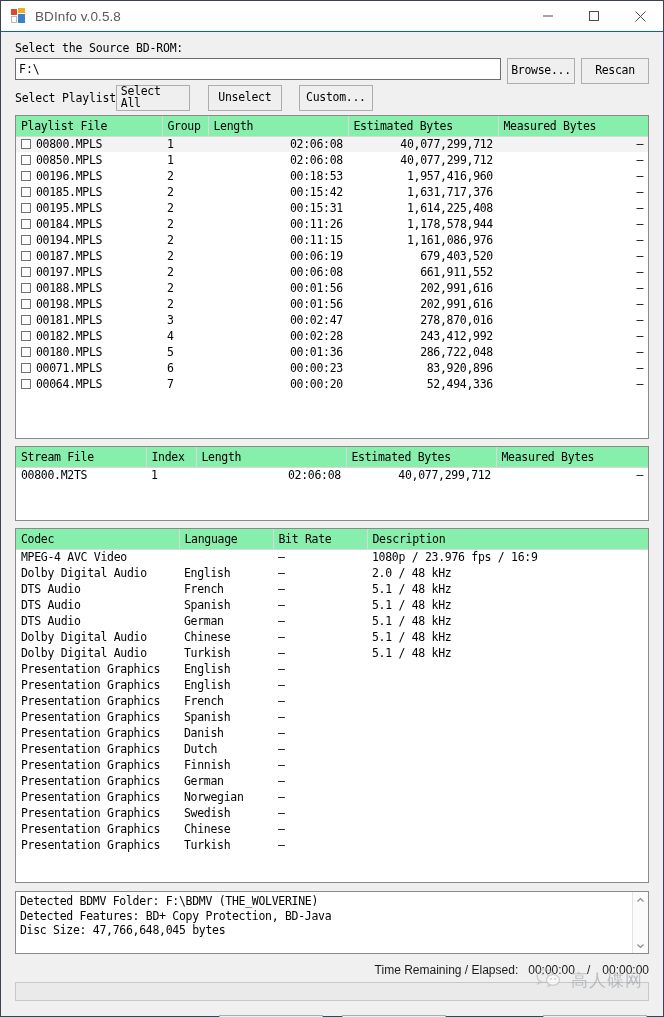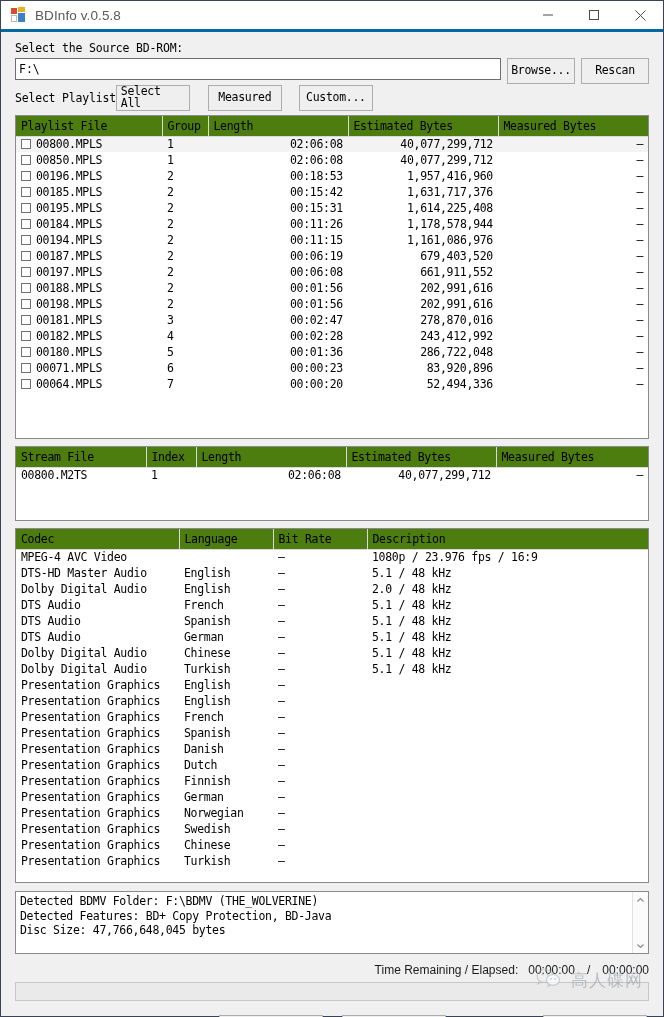--- a/index.html
+++ b/index.html
@@ -15,21 +15,21 @@
     width: 664px; height: 1017px;
     background: #f0f0f0;
     border: 1px solid #3b4252;
     display: flex; flex-direction: column;
   }
   
   .titlebar {
     height: 31px; min-height: 31px;
     background: #ffffff;
     display: flex; align-items: center;
-    border-bottom: 3px solid #0369a1;
+    border-bottom: 1px solid #0369a1;
   }
   .app-icon {
     width: 16px; height: 16px;
     margin-left: 10px; margin-right: 8px;
     position: relative; flex: 0 0 auto;
   }
   .app-icon i { position: absolute; display: block; }
   .ai1 { left:0; top:1px; width:6px; height:6px; background:#d94b2b; }
   .ai2 { left:7px; top:0; width:7px; height:5px; background:#e8b024; }
   .ai3 { left:0; top:8px; width:6px; height:7px; background:#ffffff; border:1px solid #b9b9b9; }
@@ -100,21 +100,21 @@
     border: 1px solid #8a8a8a;
     margin-top: 7px;
     overflow: hidden;
   }
   .tbl { width: 100%; border-collapse: collapse; table-layout: fixed; }
   .tbl th {
     font-family: "DejaVu Sans Mono", monospace;
     font-weight: normal;
     font-size: 11.5px;
     color: #000;
-    background: #4d7c0f;
+    background: #86efac;
     height: 20px;
     padding: 0 5px;
     text-align: left;
     border-right: 1px solid #d9d9d9;
     border-bottom: 1px solid #d9d9d9;
     letter-spacing: -0.3px;
     vertical-align: middle;
   }
   .tbl th:last-child { border-right: none; }
   .tbl td {
@@ -260,21 +260,21 @@
 
     <div class="src-row">
       <input class="src-input" type="text" value="F:\" placeholder="" style="">
       <span class="btn btn-browse">Browse...</span>
       <span class="btn btn-rescan">Rescan</span>
     </div>
 
     <div class="pl-row">
       <span class="pl-label">Select Playlist</span>
       <span class="btn btn-selall">Select All</span>
-      <span class="btn btn-unselect">Measured</span>
+      <span class="btn btn-unselect">Unselect</span>
       <span class="btn btn-custom">Custom...</span>
     </div>
 
     <div class="panel" style="height:324px;">
       <table class="tbl">
         <thead>
           <tr>
             <th class="c-file">Playlist File</th>
             <th class="c-group">Group</th>
             <th class="c-len ta-r">Length</th>
@@ -433,26 +433,20 @@
           </tr>
         </thead>
         <tbody>
             <tr>
               <td class="k-codec">MPEG-4 AVC Video</td>
               <td class="k-lang"></td>
               <td class="k-bit">–</td>
               <td class="k-desc">1080p / 23.976 fps / 16:9</td>
             </tr>
             <tr>
-              <td class="k-codec">DTS-HD Master Audio</td>
-              <td class="k-lang">English</td>
-              <td class="k-bit">–</td>
-              <td class="k-desc">5.1 / 48 kHz</td>
-            </tr>
-            <tr>
               <td class="k-codec">Dolby Digital Audio</td>
               <td class="k-lang">English</td>
               <td class="k-bit">–</td>
               <td class="k-desc">2.0 / 48 kHz</td>
             </tr>
             <tr>
               <td class="k-codec">DTS Audio</td>
               <td class="k-lang">French</td>
               <td class="k-bit">–</td>
               <td class="k-desc">5.1 / 48 kHz</td>

